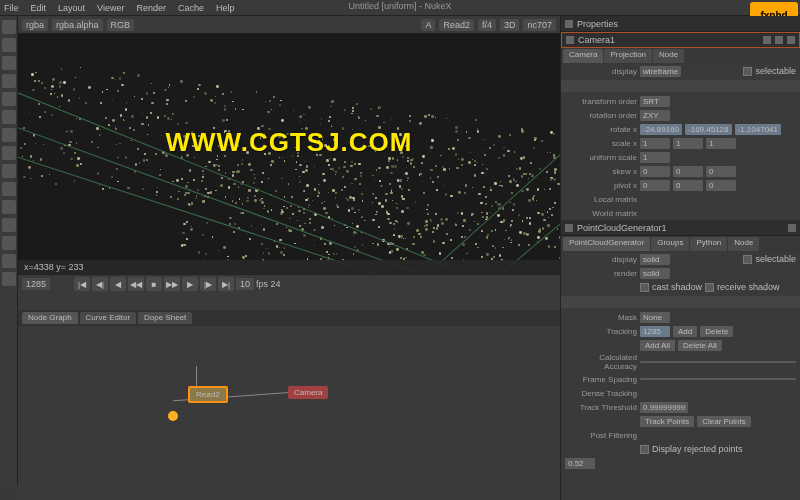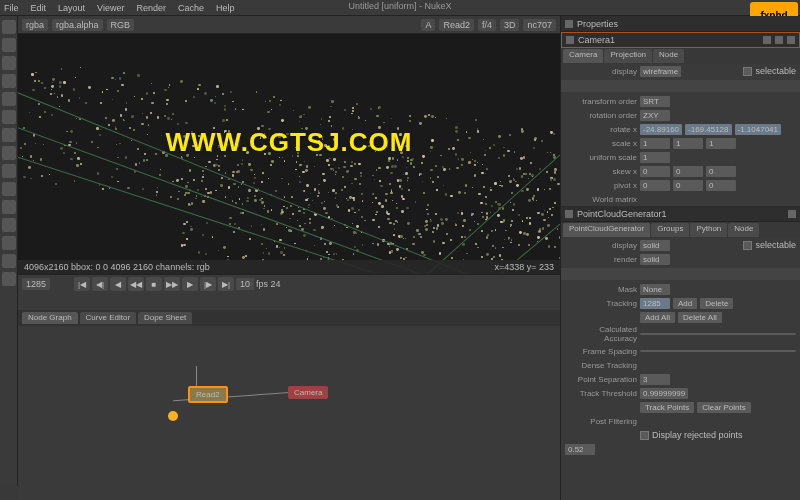--- a/index.html
+++ b/index.html
@@ -999,21 +999,20 @@
         <div class="pt" style="left: 40.6002%; top: 80.5137%; background: rgb(154, 148, 112); height: 1.8069px; width: 1.8069px;"></div>
         <div class="pt" style="left: 31.1676%; top: 65.642%; background: rgb(122, 138, 90); height: 2.90005px; width: 2.90005px;"></div>
       </div>
     <div class="grid-line" style="top:70%;transform:rotate(22deg)"></div>
     <div class="grid-line" style="top:80%;transform:rotate(20deg)"></div>
     <div class="grid-line" style="top:88%;transform:rotate(18deg)"></div>
     <div class="grid-line" style="top:50%;transform:rotate(-42deg);left:30%"></div>
     <div class="grid-line" style="top:60%;transform:rotate(-40deg);left:40%"></div>
     <div class="watermark">WWW.CGTSJ.COM</div>
     <div class="vp-status">
-      <span>4096x2160 bbox: 0 0 4096 2160 channels: rgb</span>
       <span>x=4338 y= 233</span>
     </div>
   </div>
   <div class="timeline-area">
     <div class="tl-controls">
       <span class="frame-fld">1285</span>
       <span style="width:20px"></span>
       <div class="tl-btn">|◀</div>
       <div class="tl-btn">◀|</div>
       <div class="tl-btn">◀</div>
@@ -1098,20 +1097,23 @@
       <span class="prop-fld">0</span>
       <span class="prop-fld">0</span>
     </div>
   <div class="prop-row">
       <span class="prop-lbl">pivot x</span>
       <span class="prop-fld">0</span>
       <span class="prop-fld">0</span>
       <span class="prop-fld">0</span>
     </div>
   <div class="prop-row">
+      <span class="prop-lbl">Local matrix</span>
+    </div>
+  <div class="prop-row">
       <span class="prop-lbl">World matrix</span>
     </div>
 
   <div class="panel-hdr">
     <div class="sq"></div>
     <span>PointCloudGenerator1</span>
     <span style="flex:1"></span>
     <div class="sq"></div>
   </div>
   <div class="panel-tabs">
@@ -1124,20 +1126,27 @@
       <span class="prop-lbl">display</span>
       <span class="prop-fld">solid</span>
       <span style="flex:1"></span>
       <div class="chk"></div>
       <span>selectable</span>
     </div>
   <div class="prop-row">
       <span class="prop-lbl">render</span>
       <span class="prop-fld">solid</span>
     </div>
+  <div class="prop-row">
+      <span class="prop-lbl"></span>
+      <div class="chk"></div>
+      <span>cast shadow</span>
+      <div class="chk"></div>
+      <span>receive shadow</span>
+    </div>
   <div class="sect-bar"></div>
   <div class="prop-row">
       <span class="prop-lbl">Mask</span>
       <span class="prop-fld">None</span>
     </div>
   <div class="prop-row">
       <span class="prop-lbl">Tracking</span>
       <span class="prop-fld hl">1285</span>
       <span class="prop-btn">Add</span>
       <span class="prop-btn">Delete</span>
@@ -1152,24 +1161,20 @@
       <span class="prop-fld" style="flex:1"></span>
     </div>
   <div class="prop-row">
       <span class="prop-lbl">Frame Spacing</span>
       <span class="prop-fld" style="flex:1"></span>
     </div>
   <div class="prop-row">
       <span class="prop-lbl">Dense Tracking</span>
     </div>
   <div class="prop-row">
-      <span class="prop-lbl">Point Separation</span>
-      <span class="prop-fld">3</span>
-    </div>
-  <div class="prop-row">
       <span class="prop-lbl">Track Threshold</span>
       <span class="prop-fld">0.99999999</span>
     </div>
   <div class="prop-row">
       <span class="prop-lbl"></span>
       <span class="prop-btn">Track Points</span>
       <span class="prop-btn">Clear Points</span>
     </div>
   <div class="prop-row">
       <span class="prop-lbl">Post Filtering</span>

